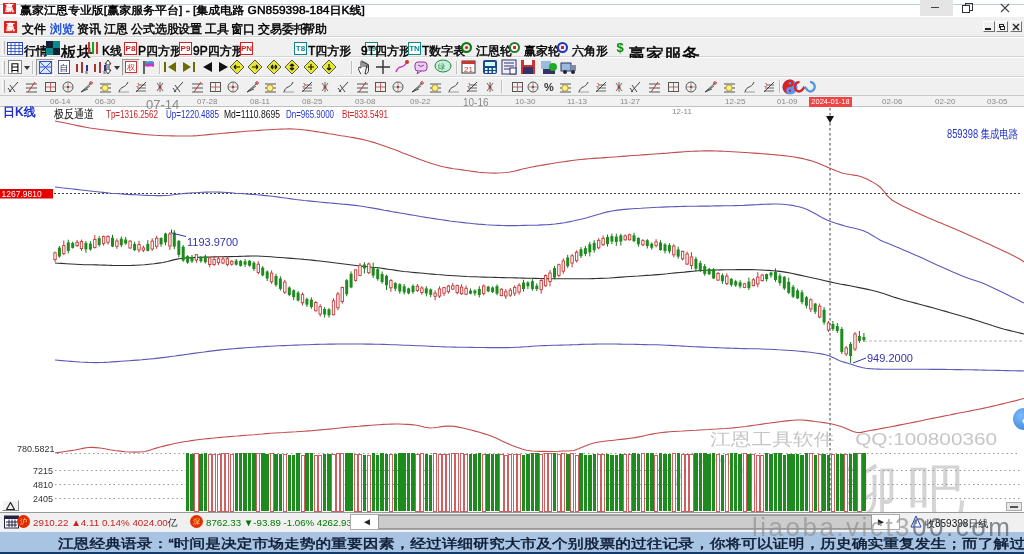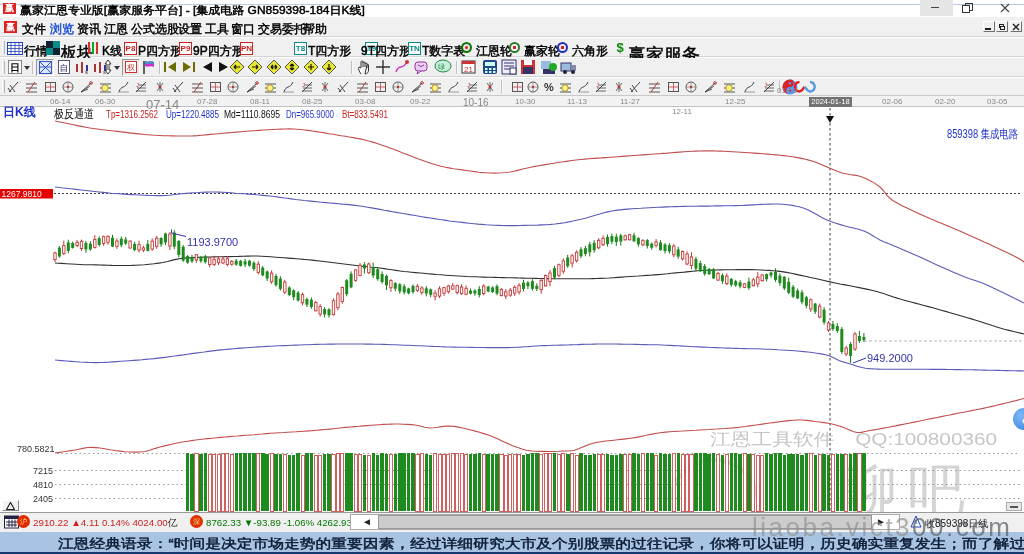--- a/index.html
+++ b/index.html
@@ -414,25 +414,25 @@
 <div class="abs" style="left:250px;top:97px;font-size:8px;color:#888">08-11</div>
 <div class="abs" style="left:302px;top:97px;font-size:8px;color:#888">08-25</div>
 <div class="abs" style="left:355px;top:97px;font-size:8px;color:#888">03-08</div>
 <div class="abs" style="left:410px;top:97px;font-size:8px;color:#888">09-22</div>
 <div class="abs" style="left:463px;top:97px;font-size:10px;color:#888">10-16</div>
 <div class="abs" style="left:515px;top:97px;font-size:8px;color:#888">10-30</div>
 <div class="abs" style="left:567px;top:97px;font-size:8px;color:#888">11-13</div>
 <div class="abs" style="left:620px;top:97px;font-size:8px;color:#888">11-27</div>
 <div class="abs" style="left:672px;top:107px;font-size:8px;color:#888">12-11</div>
 <div class="abs" style="left:725px;top:97px;font-size:8px;color:#888">12-25</div>
-<div class="abs" style="left:777px;top:86px;font-size:8px;color:#888">01-09</div>
+<div class="abs" style="left:777px;top:97px;font-size:8px;color:#888">01-09</div>
 <div class="abs" style="left:882px;top:97px;font-size:8px;color:#888">02-06</div>
 <div class="abs" style="left:935px;top:97px;font-size:8px;color:#888">02-20</div>
 <div class="abs" style="left:987px;top:97px;font-size:8px;color:#888">03-05</div>
-<div class="abs" style="left:809px;top:96.5px;width:43px;height:10px;background:#737373;color:#fff;font-size:7.5px;line-height:10px;text-align:center">2024-01-18</div>
+<div class="abs" style="left:809px;top:96.5px;width:43px;height:10px;background:#ef4444;color:#fff;font-size:7.5px;line-height:10px;text-align:center">2024-01-18</div>
 <div class="abs" style="left:3px;top:104px;font-size:12px;font-weight:bold;color:#2233cc">日K线</div>
 <div class="abs" style="left:710px;top:428px;font-size:17px;color:#c6c6c6;white-space:nowrap;transform-origin:0 0;transform:scaleX(1.22)">江恩工具软件　QQ:100800360</div>
 <div class="abs" style="left:840px;top:453px;font-size:57px;color:#d4d4d4;letter-spacing:11px;white-space:nowrap">聊吧</div>
 <div class="abs" style="left:668px;top:458px;width:92px;height:92px;border:4px solid #e0e0e0;border-radius:50%"></div>
 <svg width="1024" height="554" viewBox="0 0 1024 554" style="position:absolute;left:0;top:0" font-family="Liberation Sans, sans-serif">
 <line x1="57" y1="453.5" x2="1020" y2="453.5" stroke="#999" stroke-width="1" stroke-dasharray="1.5 3"></line>
 <line x1="55" y1="470.5" x2="1020" y2="470.5" stroke="#999" stroke-width="1" stroke-dasharray="1.5 3"></line>
 <line x1="55" y1="484.5" x2="1020" y2="484.5" stroke="#999" stroke-width="1" stroke-dasharray="1.5 3"></line>
 <line x1="55" y1="498.5" x2="1020" y2="498.5" stroke="#999" stroke-width="1" stroke-dasharray="1.5 3"></line>
 <rect x="185.8" y="453.2" width="3.5" height="57.8" fill="#1e8b1e" shape-rendering="crispEdges"></rect>

